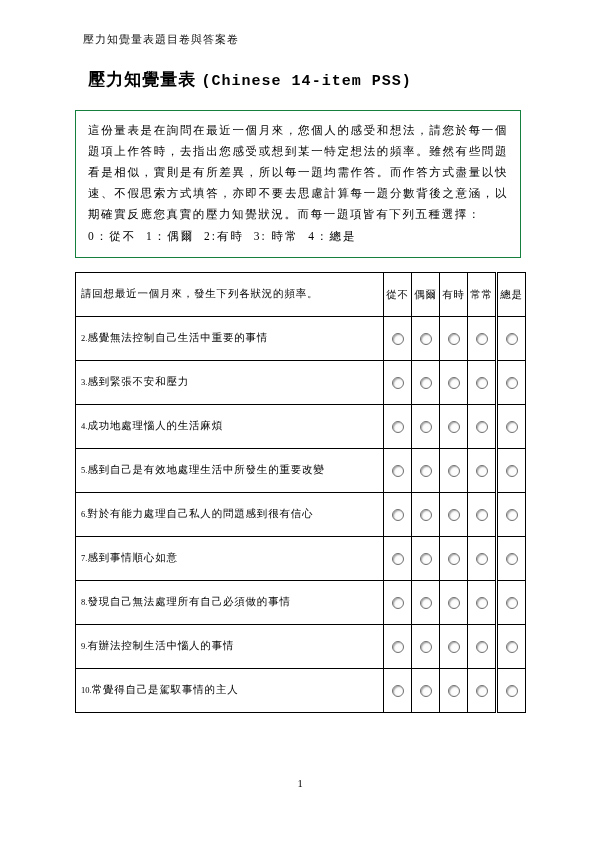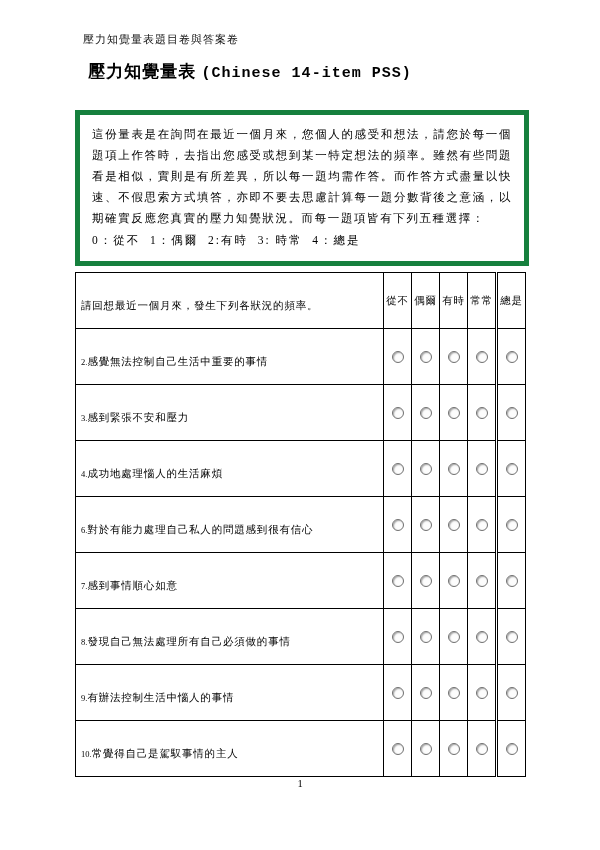--- a/index.html
+++ b/index.html
@@ -6,47 +6,47 @@
   body{
     width:600px;height:850px;background:#ffffff;overflow:hidden;
     font-family:"Liberation Serif","DejaVu Serif",serif;color:#000;
   }
   .page{position:relative;width:600px;height:850px;}
   .doc-header{
     position:absolute;top:32px;left:83px;
     font-size:11px;letter-spacing:1px;color:#111;
   }
   .title{
-    position:absolute;top:60px;left:0;width:500px;text-align:center;
+    position:absolute;top:68px;left:0;width:500px;text-align:center;
     font-size:17px;font-weight:bold;letter-spacing:1px;
   }
   .title .en{font-family:"Liberation Mono","DejaVu Sans Mono",monospace;font-size:15px;}
   .instruction-box{
     position:absolute;top:110px;left:75px;width:420px;
-    border:5px solid #15803d;padding:9px 12px 10px 12px;
+    border:1px solid #15803d;padding:9px 12px 10px 12px;
     font-size:11.5px;line-height:1.82;letter-spacing:1.6px;
     text-align:justify;
   }
   .instruction-box .scale-line{
     margin-top:1px;text-align:left;white-space:pre-wrap;letter-spacing:2px;
   }
   table.pss{
     position:absolute;top:272px;left:75px;
     border-collapse:collapse;table-layout:fixed;width:445px;
   }
   table.pss th, table.pss td{
     border:1px solid #000;
     font-size:10.5px;font-weight:normal;
     letter-spacing:0.8px;
     height:41px;
     vertical-align:middle;
     padding:0;
   }
   table.pss .q{
-    width:298px;text-align:left;padding:12px 4px 2px 5px;
+    width:298px;text-align:left;padding:0 4px 2px 5px;
   }
   table.pss .opt{width:27px;text-align:center;}
   table.pss .last{border-left:3px double #000;margin-top:7px;}
   .num{font-size:8.5px;letter-spacing:0;}
   .radio{
     display:inline-block;width:10px;height:10px;border-radius:50%;
     border:1px solid #707070;background:#fdfdfd;
     box-shadow:inset 1px 1px 1.5px rgba(0,0,0,0.35);
     vertical-align:middle;cursor:pointer;
   }
@@ -104,20 +104,28 @@
 
     <tr>
       <td class="q"><span class="num">4.</span><span>成功地處理惱人的生活麻煩</span></td>
       <td class="opt"><span class="radio"></span></td>
       <td class="opt"><span class="radio"></span></td>
       <td class="opt"><span class="radio"></span></td>
       <td class="opt"><span class="radio"></span></td>
       <td class="opt last"><span class="radio"></span></td>
     </tr>
 
+    <tr>
+      <td class="q"><span class="num">5.</span><span>感到自己是有效地處理生活中所發生的重要改變</span></td>
+      <td class="opt"><span class="radio"></span></td>
+      <td class="opt"><span class="radio"></span></td>
+      <td class="opt"><span class="radio"></span></td>
+      <td class="opt"><span class="radio"></span></td>
+      <td class="opt last"><span class="radio"></span></td>
+    </tr>
 
     <tr>
       <td class="q"><span class="num">6.</span><span>對於有能力處理自己私人的問題感到很有信心</span></td>
       <td class="opt"><span class="radio"></span></td>
       <td class="opt"><span class="radio"></span></td>
       <td class="opt"><span class="radio"></span></td>
       <td class="opt"><span class="radio"></span></td>
       <td class="opt last"><span class="radio"></span></td>
     </tr>
 

